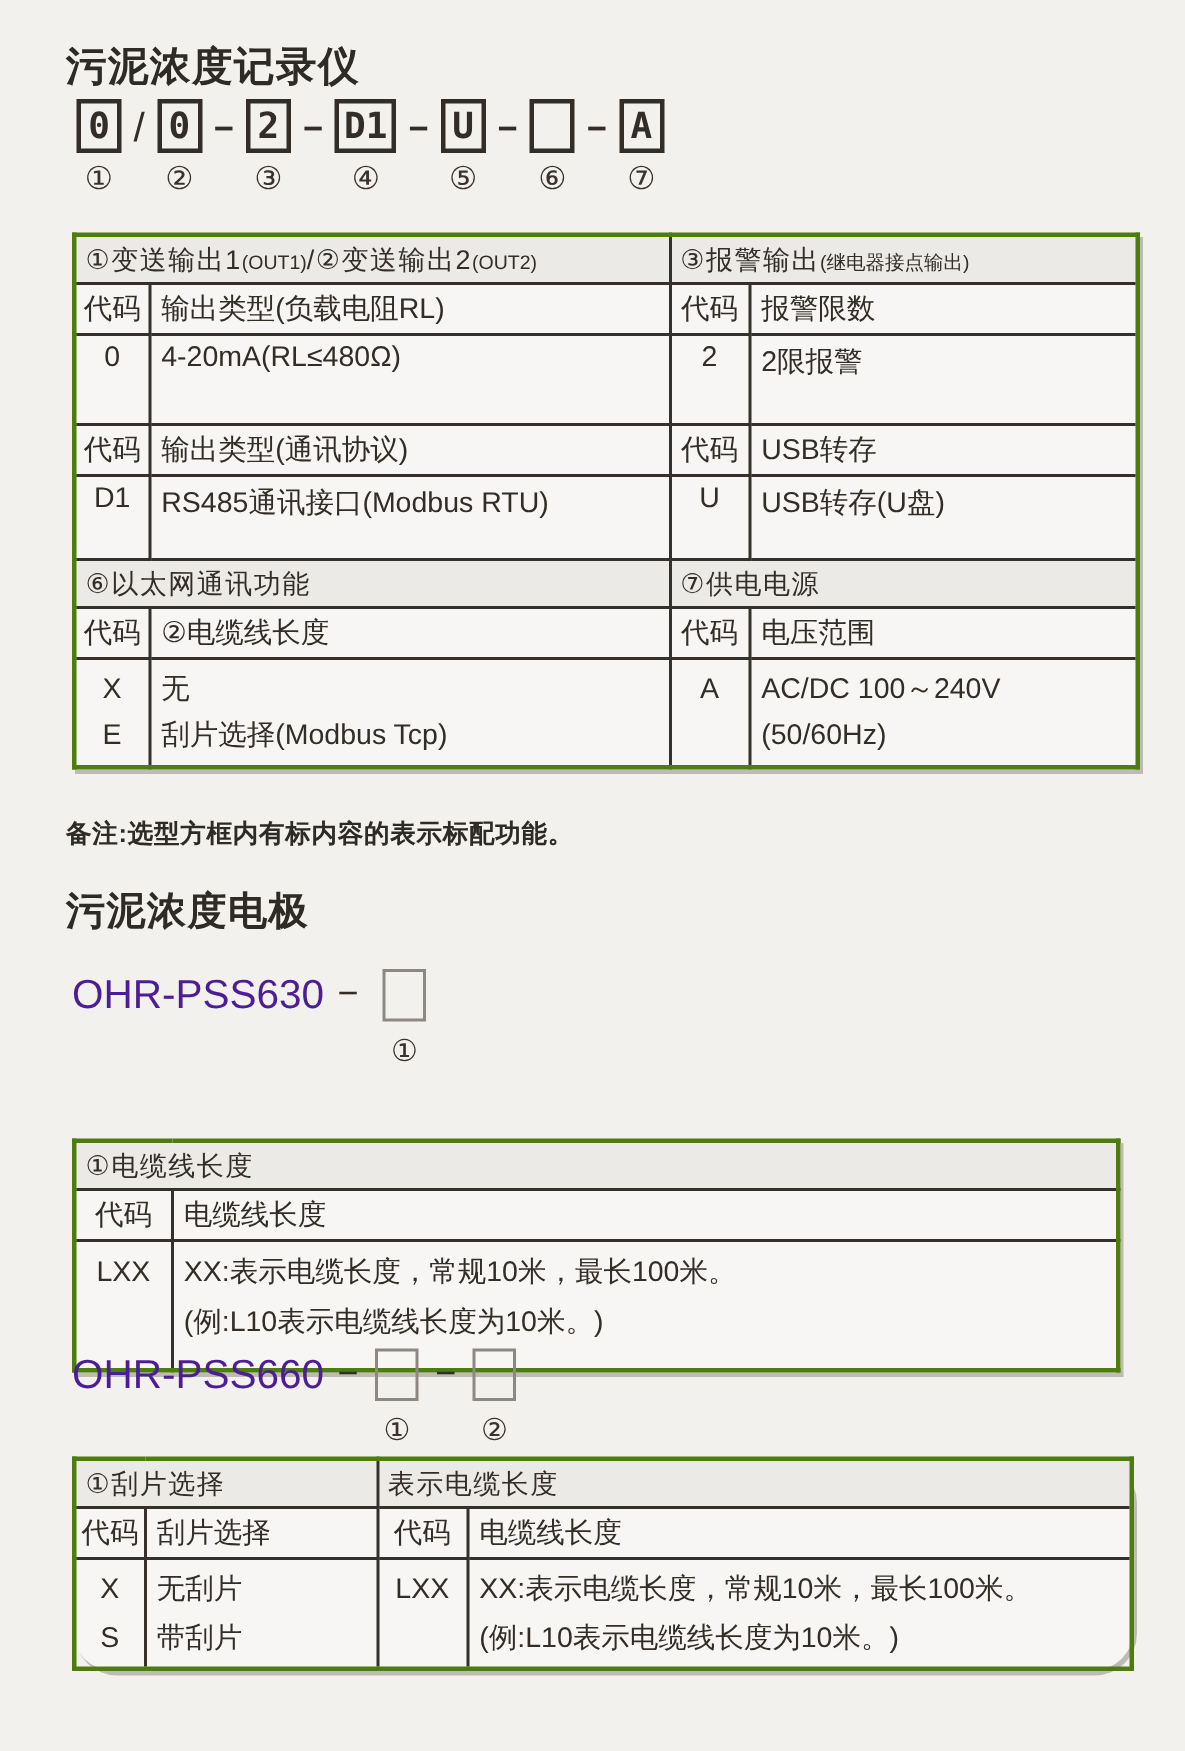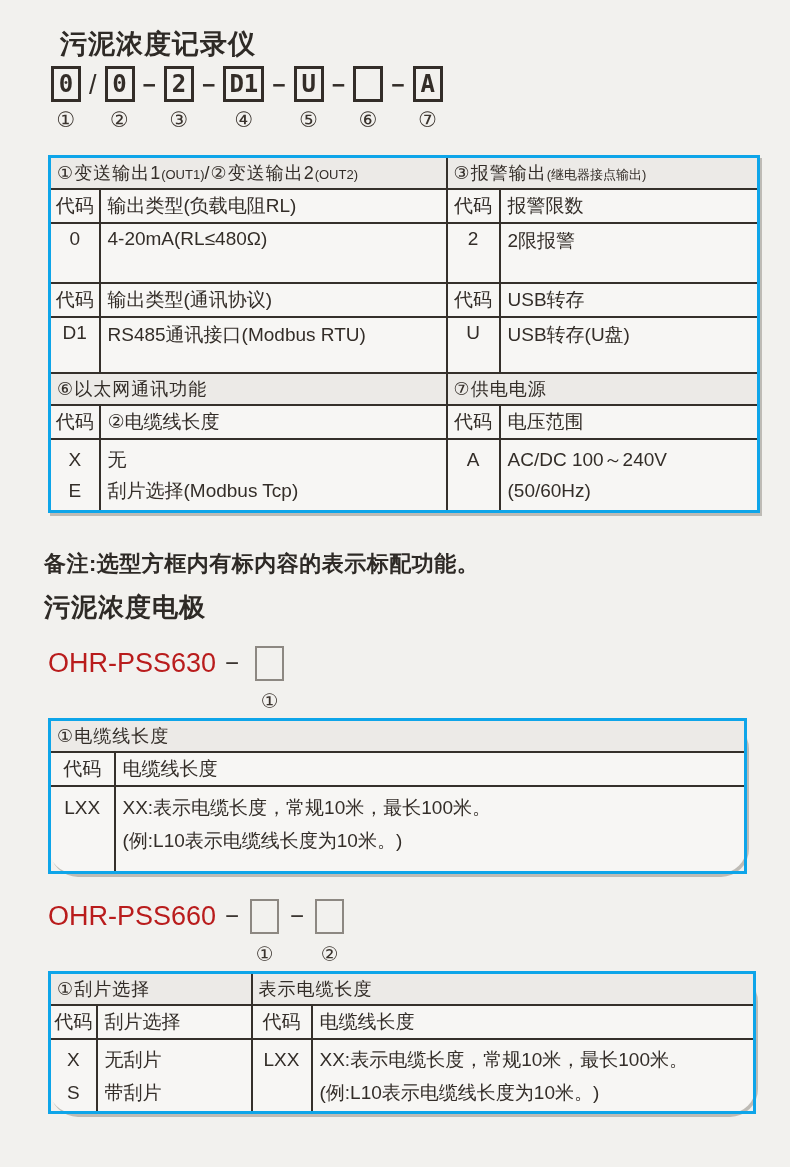--- a/index.html
+++ b/index.html
@@ -1,59 +1,59 @@
 <!DOCTYPE html>
 <html><head>
 <meta charset="utf-8">
 <style>
   html,body{margin:0;padding:0;background:#f2f1ee;}
   .page{position:relative;width:790px;height:1167px;background:#f2f1ee;overflow:hidden;
         font-family:"Liberation Sans","DejaVu Sans",sans-serif;color:#332d28;}
   .abs{position:absolute;}
   h1,h2{margin:0;font-weight:700;color:#2e2a26;}
-  h1{font-size:27px;letter-spacing:1px;margin-left:16px;}
+  h1{font-size:27px;letter-spacing:1px;}
   h2{font-size:26px;letter-spacing:1px;}
 
   
   .model-row{display:flex;align-items:flex-start;}
   .m80-prefix{font-family:"DejaVu Sans Mono",monospace;font-weight:700;font-size:28px;
               letter-spacing:-1px;line-height:38px;margin-right:6px;}
   .unit{display:inline-flex;flex-direction:column;align-items:center;margin:0 7px;}
   .mbox{min-width:30px;height:36px;border:3px solid #332d28;display:flex;align-items:center;
         justify-content:center;font-family:"DejaVu Sans Mono",monospace;font-weight:700;
         font-size:24px;padding:0 3px;box-sizing:border-box;background:transparent;}
   .circ{margin-top:7px;font-size:21px;line-height:22px;color:#3a332d;}
   .sep{line-height:38px;font-size:23px;font-weight:700;margin:0 1px;}
   .sep.slash{font-size:27px;font-weight:400;}
-  .m6-prefix{font-size:27px;font-weight:500;line-height:40px;color:#b91c1c;}
+  .m6-prefix{font-size:27px;font-weight:500;line-height:40px;color:#4c1d95;}
   .m6-sep{line-height:40px;font-size:24px;font-weight:500;margin:0 9px;}
   .gbox{min-width:29px;height:35px;border:2px solid #8d8882;box-sizing:border-box;margin-top:3px;}
   .unit .gcirc{margin-top:9px;font-size:20px;}
 
   
   table{border-collapse:collapse;background:#f7f6f4;table-layout:fixed;
         box-shadow:2px 3px 0 rgba(95,85,75,0.35);}
-  table{border:3px solid #0ea5e9;}
+  table{border:3px solid #4d7c0f;}
   td{border:2px solid #35302b;font-size:19px;color:#332d28;padding:2px 7px;
      overflow:hidden;white-space:nowrap;}
   tr.band td{background:#eceae7;height:28px;font-size:18px;letter-spacing:1px;padding:1px 6px;}
   .sm{font-size:13px;letter-spacing:0;}
   tr.colhdr td{height:28px;}
   td.code{text-align:center;padding:2px 2px;}
   tr.data td{vertical-align:top;padding-top:4px;}
   tr.d1 td{height:52px;}
   tr.d2 td{height:48px;}
   tr.d3 td{height:64px;}
   tr.d3 td div{line-height:31px;}
   .t2data td{height:78px;vertical-align:top;padding-top:4px;}
   .t2data td div{line-height:33px;}
   .t3data td{height:66px;vertical-align:top;padding-top:3px;}
   .t3data td div{line-height:33px;}
 
-  .note{font-size:22px;font-weight:700;color:#2e2a26;letter-spacing:0.5px;}
+  .note{font-size:17px;font-weight:700;color:#2e2a26;letter-spacing:0.5px;}
 </style>
 </head>
 <body>
 
 <div class="page">
 
   <h1 class="abs" style="left:44px;top:26px;">污泥浓度记录仪</h1>
 
   <div class="abs model-row" style="left:44px;top:66px;">
     <span class="unit">
@@ -164,21 +164,21 @@
 
   <div class="abs model-row" style="left:48px;top:643px;">
     <span class="m6-prefix">OHR-PSS630</span>
     <span class="m6-sep">−</span>
     <span class="unit">
       <span class="gbox"></span>
       <span class="circ gcirc">①</span>
     </span>
   </div>
 
-  <table class="abs" style="left:48px;top:718px;width:696px;border-radius:28px;">
+  <table class="abs" style="left:48px;top:759px;width:696px;">
     <colgroup>
         <col style="width:65px">
         <col style="width:631px">
       </colgroup>
     <tbody>
         <tr class="band">
       <td colspan="2">①电缆线长度</td>
     </tr>
     <tr class="colhdr">
       <td class="code">代码</td>

